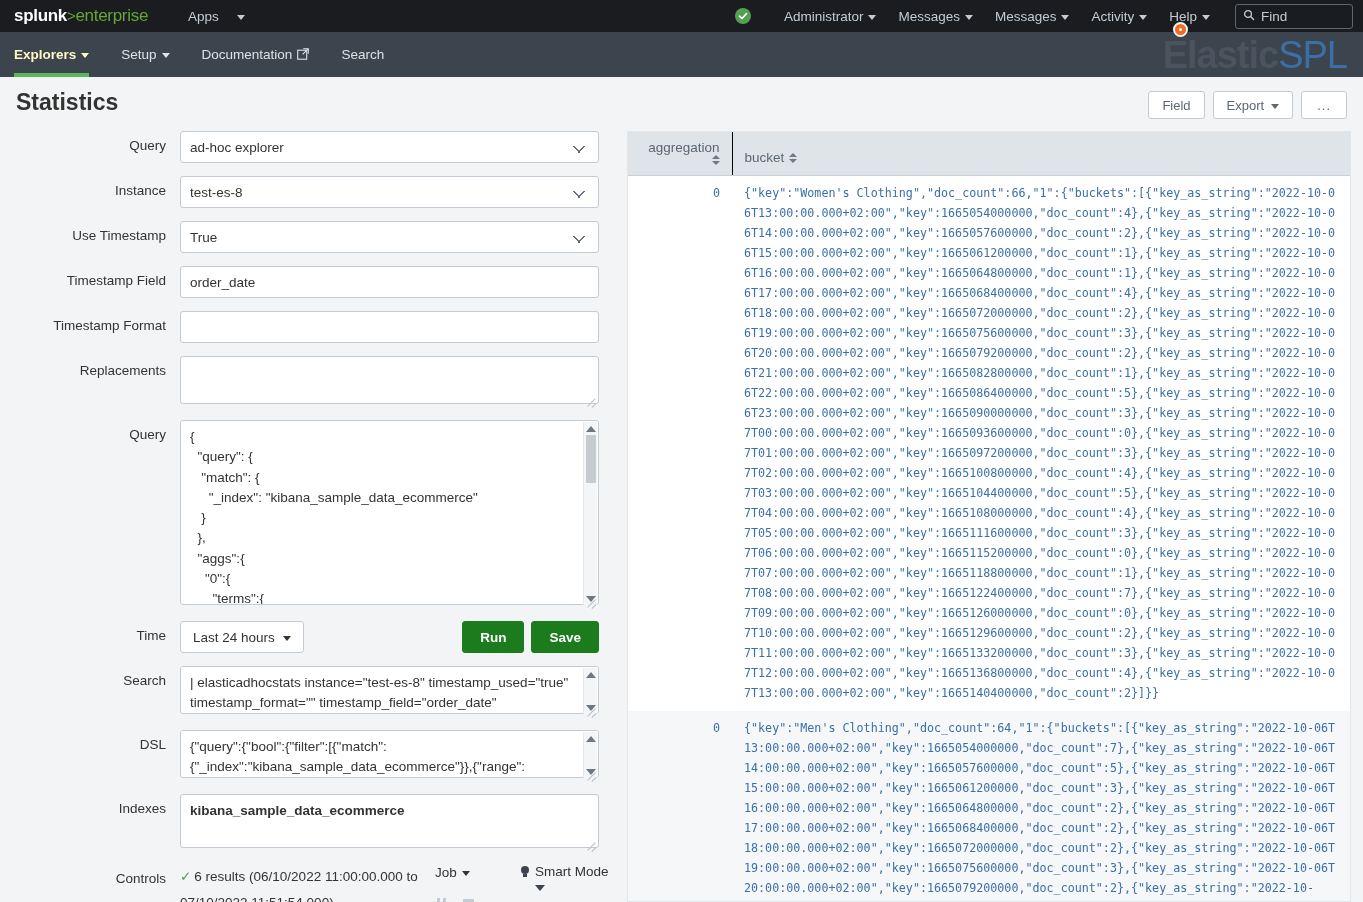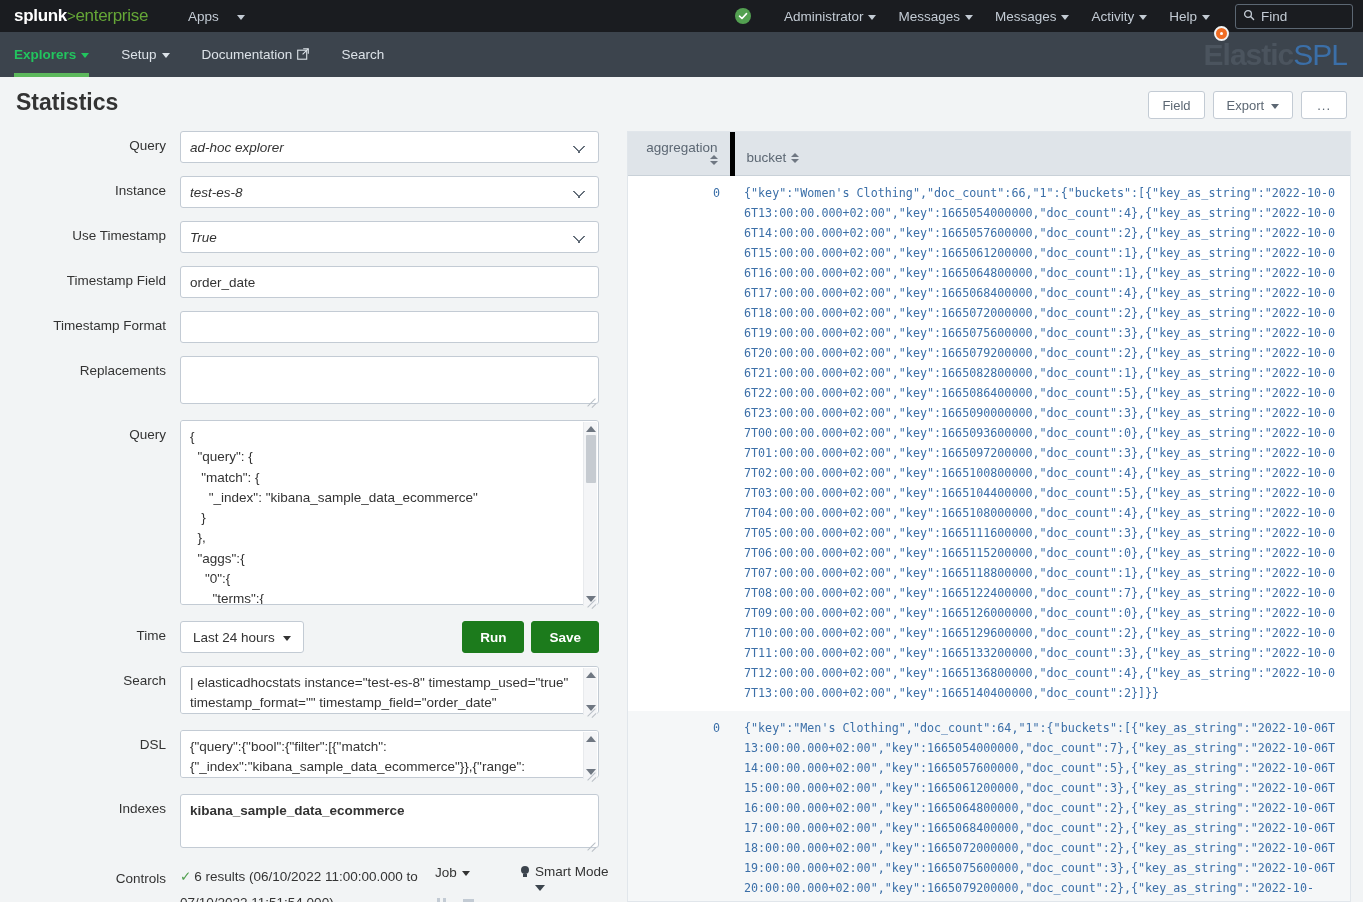--- a/index.html
+++ b/index.html
@@ -104,39 +104,39 @@
     padding: 0 16px;
     height: 45px;
     display: flex;
     align-items: center;
     gap: 5px;
     cursor: pointer;
     position: relative;
     white-space: nowrap;
   }
   .nav-item:first-child { padding-left: 0; }
-  .nav-item.active { color: #22c55e; font-weight: 700; }
+  .nav-item.active { color: #fef9c3; font-weight: 700; }
   .nav-item.active::after {
     content: "";
     position: absolute;
     left: 0; right: 16px; bottom: 0;
     height: 4px;
     background: #5cb85c;
   }
   .ext-icon { display: inline-block; position: relative; top: 1px; }
 
   .brandmark {
     margin-left: auto;
     display: flex;
     align-items: center;
     position: relative;
     padding-right: 2px;
   }
   .brand-text {
-    font-size: 30px;
+    font-size: 38px;
     font-weight: 800;
     letter-spacing: -1px;
     line-height: 1;
     position: relative;
   }
   .brand-text .b1 { color: #4b545e; }
   .brand-text .b2 { color: #3b6fa8; font-weight: 400; }
   .brand-dot {
     position: absolute;
     left: 10px; top: -14px;
@@ -232,21 +232,20 @@
     appearance: none;
     -webkit-appearance: none;
   }
   select.inp {
     background-image:
       linear-gradient(45deg, transparent 49%, #5c6773 50%, #5c6773 57%, transparent 58%),
       linear-gradient(-45deg, transparent 49%, #5c6773 50%, #5c6773 57%, transparent 58%);
     background-size: 7px 7px, 7px 7px;
     background-position: calc(100% - 18px) 14px, calc(100% - 13px) 14px;
     background-repeat: no-repeat;
-    font-style: italic;
   }
   textarea.inp {
     width: 419px;
     border: 1px solid #c3cbd4;
     border-radius: 3px;
     background: #ffffff;
     font-size: 13.5px;
     color: #333;
     padding: 6px 9px;
     font-family: "Liberation Sans", sans-serif;
@@ -380,21 +379,21 @@
   .rtable { width: 100%; border-collapse: collapse; table-layout: fixed; }
   .rtable thead th {
     background: #dfe4e9;
     border-bottom: 1px solid #c9d1d8;
     font-size: 13.5px;
     font-weight: 400;
     color: #5c6773;
     padding: 8px 12px 10px 12px;
     vertical-align: bottom;
   }
-  .th-agg { width: 104px; text-align: center; border-right: 5px solid #000000;}
+  .th-agg { width: 104px; text-align: center; border-right: 1px solid #000000;}
   .th-bucket { text-align: left; }
   .th-inner { display:flex; align-items:center; gap:5px; }
   .th-agg .th-inner { justify-content: flex-end; flex-direction: column; align-items: flex-end; gap:0;}
   .sortarrow {
     display:inline-flex; flex-direction: column; gap:2px; color:#6f7782;
     line-height:0;
   }
   .sortarrow i {
     width:0;height:0;border-left:4px solid transparent;border-right:4px solid transparent;
     display:block;

